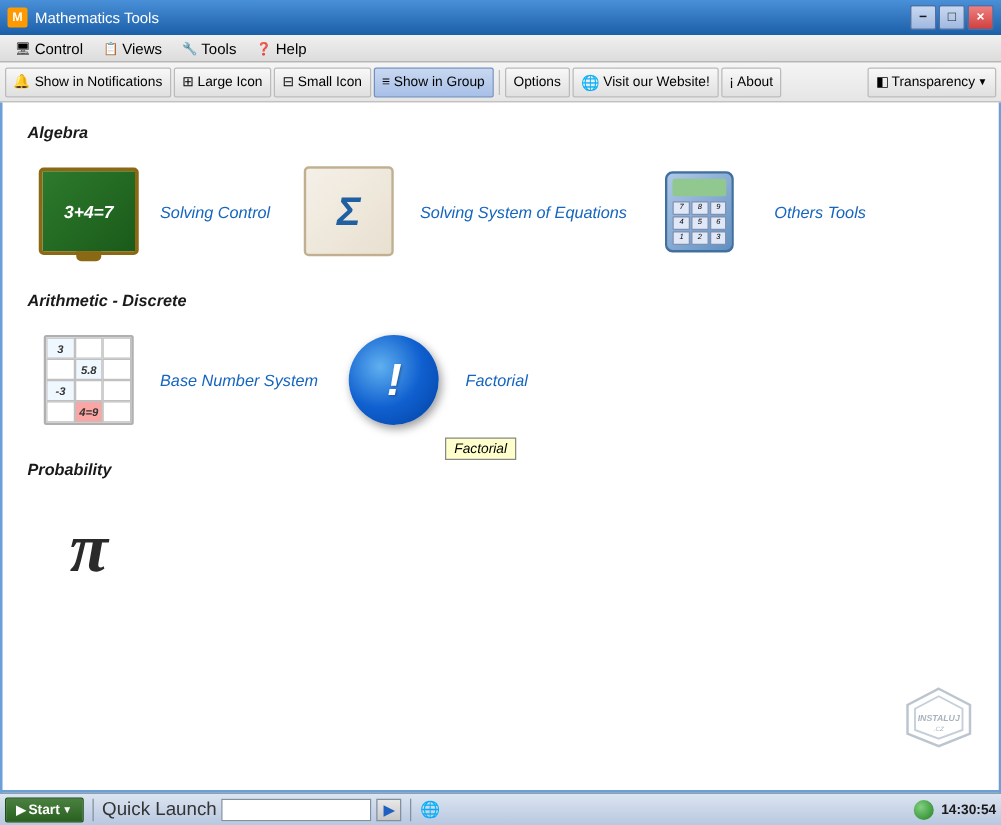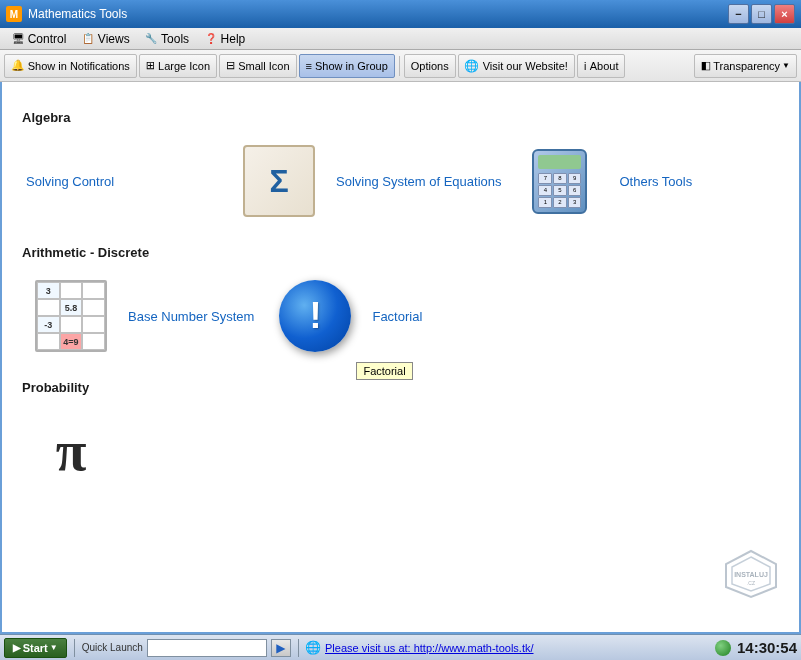--- a/index.html
+++ b/index.html
@@ -67,22 +67,23 @@
       border-top: none;
       background: white;
       display: flex;
       flex-direction: column;
       height: calc(660px - 28px - 22px - 32px - 26px);
     }
 
     .content-area {
       flex: 1;
       overflow-y: auto;
-      padding: 22px 20px;
+      padding: 10px 20px;
       position: relative;
+      font-style: italic;
     }
 
     
     .content-area::-webkit-scrollbar { width: 16px; }
     .content-area::-webkit-scrollbar-track { background: #f0f0f0; border-left: 1px solid #ccc; }
     .content-area::-webkit-scrollbar-thumb { background: linear-gradient(to right, #e0e0e0, #c0c0c0); border: 1px solid #aaa; }
 
     .section-title {
       font-size: 13px;
       font-weight: bold;
@@ -286,21 +287,21 @@
       border: 1px solid #1a5010;
       border-radius: 2px;
       font-size: 11px;
       font-weight: bold;
       cursor: pointer;
       display: flex;
       align-items: center;
       gap: 2px;
     }
     .quick-launch-sep { width: 1px; height: 18px; background: #8090a0; margin: 0 3px; }
-    .quick-launch-label { font-size: 10px; color: #333; }
+    .quick-launch-label { font-size: 15px; color: #333; }
     .quick-launch-input {
       height: 18px;
       width: 120px;
       border: 1px solid #8090a0;
       background: white;
       padding: 0 3px;
       font-size: 11px;
     }
     .taskbar-go-btn {
       height: 18px;
@@ -313,21 +314,21 @@
       color: #2060c0;
     }
     .taskbar-url-area {
       display: flex;
       align-items: center;
       gap: 3px;
       flex: 1;
     }
     .url-text { font-size: 11px; color: #0000dd; text-decoration: underline; cursor: pointer; }
     .taskbar-right { margin-left: auto; display: flex; align-items: center; gap: 6px; }
-    .time-display { font-size: 15px; color: #1a1a1a; font-weight: bold; }
+    .time-display { font-size: 11px; color: #1a1a1a; font-weight: bold; }
     .tray-icon { width: 16px; height: 16px; border-radius: 50%; background: radial-gradient(circle at 35% 35%, #80d080, #208020); cursor: pointer; }
   </style>
 </head>
 <body>
 
 <div class="title-bar">
   <div class="title-bar-icon">M</div>
   <span class="title-bar-text">Mathematics Tools</span>
   <div class="title-bar-buttons">
     <div class="tb-btn">−</div>
@@ -391,20 +392,25 @@
   </div>
 </div>
 
 <div class="main-window">
   <div class="content-area">
 
     <div class="section-title">Algebra</div>
     <div class="tools-grid">
 
       <div class="tool-item">
+        <div class="tool-icon">
+          <div class="icon-chalkboard">
+            <span>3+4=7</span>
+          </div>
+        </div>
         <span class="tool-name">Solving Control</span>
       </div>
 
       <div class="tool-item">
         <div class="tool-icon">
           <div class="icon-sigma">
             <span class="icon-sigma-inner">Σ</span>
           </div>
         </div>
         <span class="tool-name">Solving System of Equations</span>
@@ -502,20 +508,19 @@
   <span class="quick-launch-label">Quick Launch</span>
   <input class="quick-launch-input" type="text" value="" style="">
   <div class="taskbar-go-btn">
     <span style="color:#2060c0; font-size:12px;">▶</span>
   </div>
 
   <div class="quick-launch-sep"></div>
 
   <div class="taskbar-url-area">
     <span style="font-size:13px;">🌐</span>
-    <span class="url-text">Please visit us at: http://www.math-tools.tk/</span>
   </div>
 
   <div class="taskbar-right">
     <div class="tray-icon"></div>
     <span class="time-display">14:30:54</span>
   </div>
 </div>
 
 </body></html>

